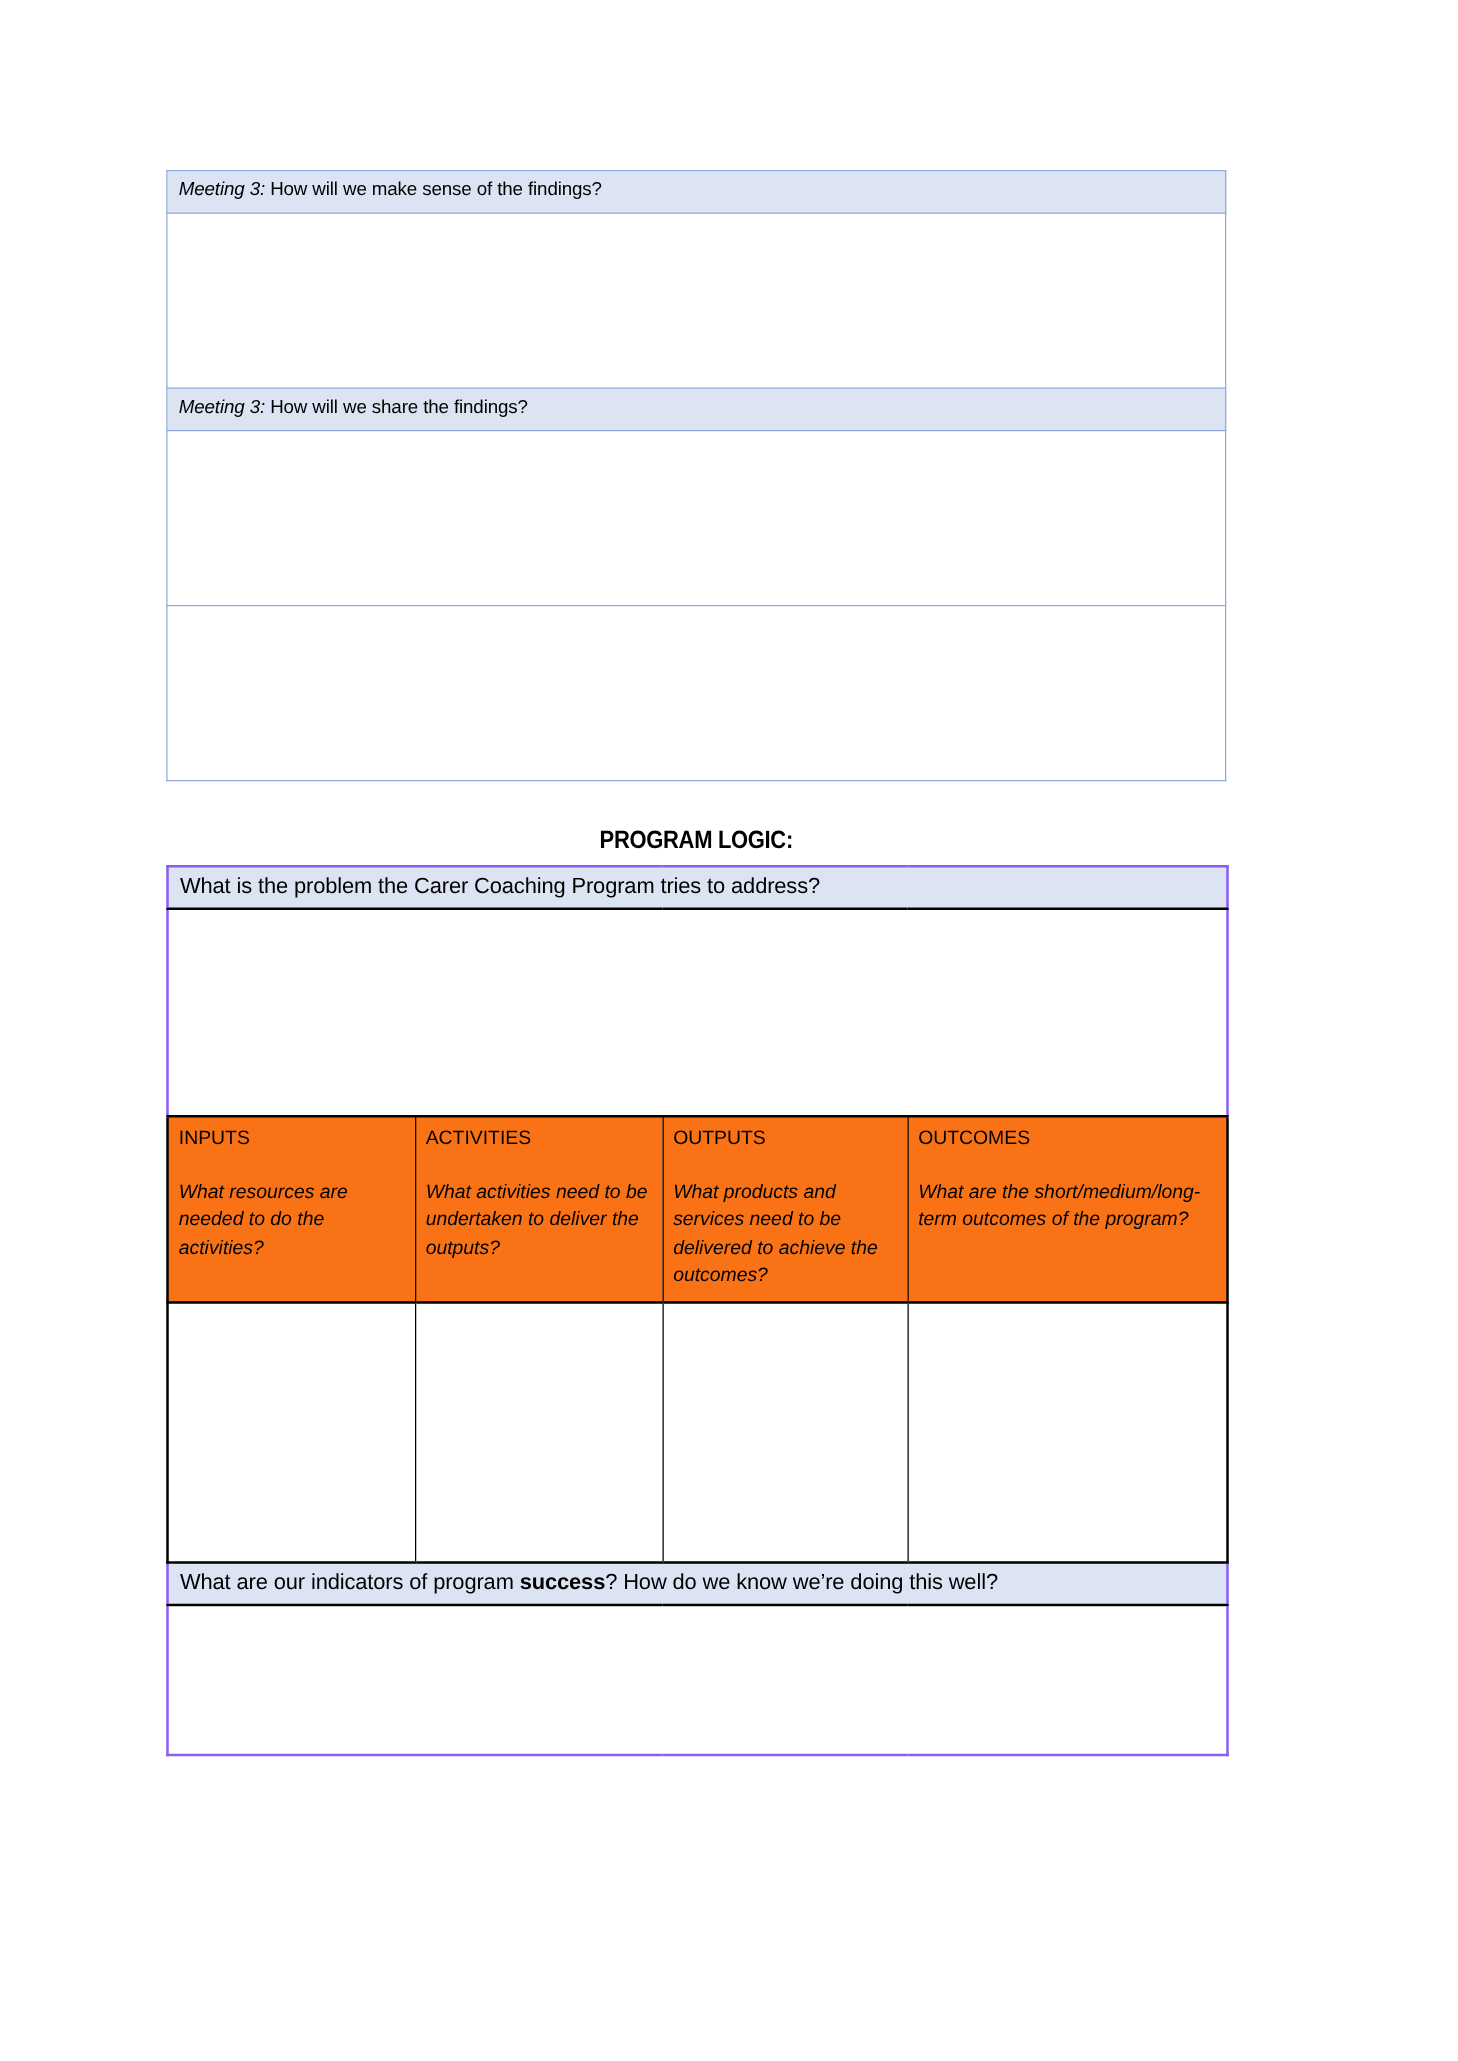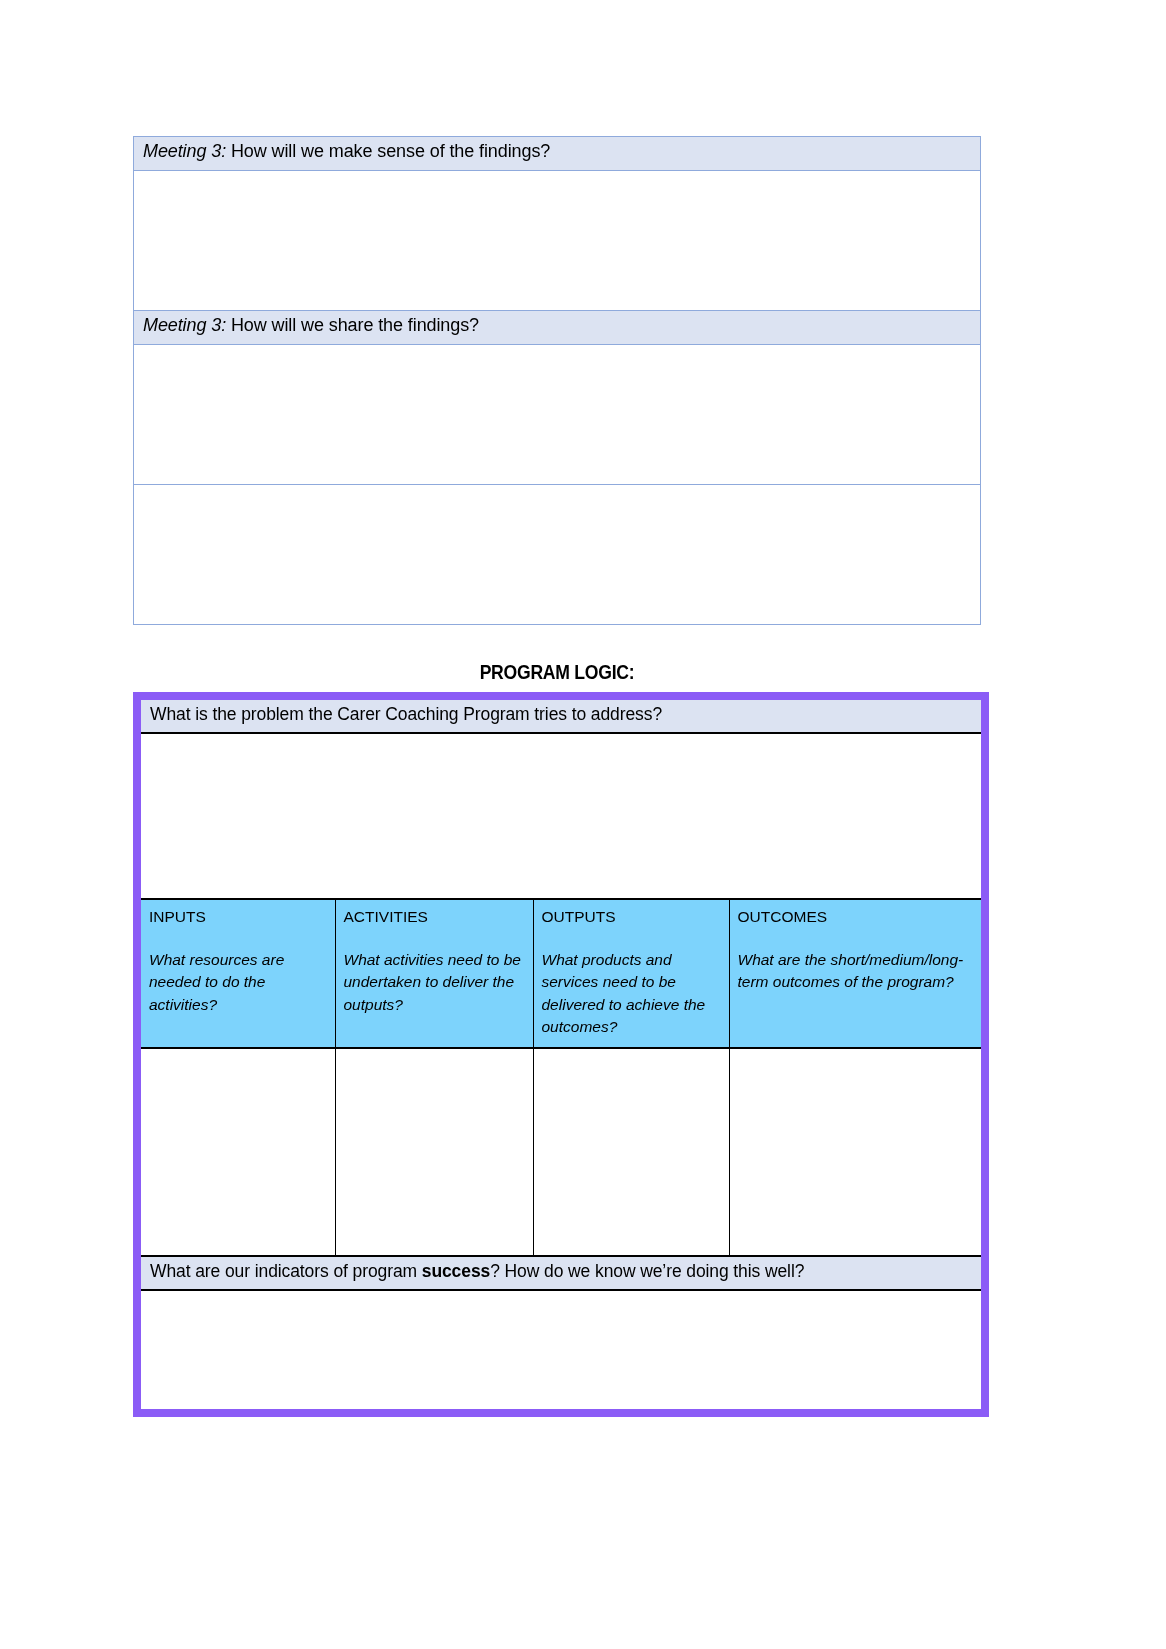--- a/index.html
+++ b/index.html
@@ -35,21 +35,21 @@
   }
   .meeting-table td {
     border: 1px solid #8faadc;
     padding: 0;
     vertical-align: top;
   }
   .m-head {
     background: #dce3f2;
     height: 29px;
     padding: 2px 0 2px 9px !important;
-    font-size: 18px;
+    font-size: 15px;
     line-height: 25px;
     white-space: nowrap;
     letter-spacing: -0.1px;
   }
   .m-head .lbl {
     font-style: italic;
     font-weight: 400;
   }
   .m-body-1 { height: 139px; background: #ffffff; }
   .m-body-2 { height: 139px; background: #ffffff; }
@@ -70,21 +70,21 @@
   }
 
   
   .logic-table {
     position: absolute;
     left: 133px;
     top: 692px;
     width: 848px;
     border-collapse: collapse;
     table-layout: fixed;
-    border: 8px solid #8b5cf6;
+    border: 2px solid #8b5cf6;
   }
   .logic-table td {
     border: 1px solid #000000;
     padding: 0;
     vertical-align: top;
   }
   .l-head {
     background: #dce3f2;
     height: 28px;
     padding: 2px 0 2px 9px !important;
@@ -94,21 +94,21 @@
     letter-spacing: -0.1px;
     border-bottom: 2px solid #000 !important;
   }
   .l-head b { font-weight: bold; margin-top: 48px; }
   .l-problem-body {
     height: 164px;
     background: #ffffff;
     border-bottom: 2px solid #000 !important;
   }
   .col-head {
-    background: #7dd3fc;
+    background: #f97316;
     padding: 6px 6px 8px 8px !important;
     font-size: 15.5px;
     line-height: 22.5px;
     vertical-align: top;
     border-bottom: 2px solid #000 !important;
   }
   .col-head .cap {
     display: block;
     margin-bottom: 20px;
   }

